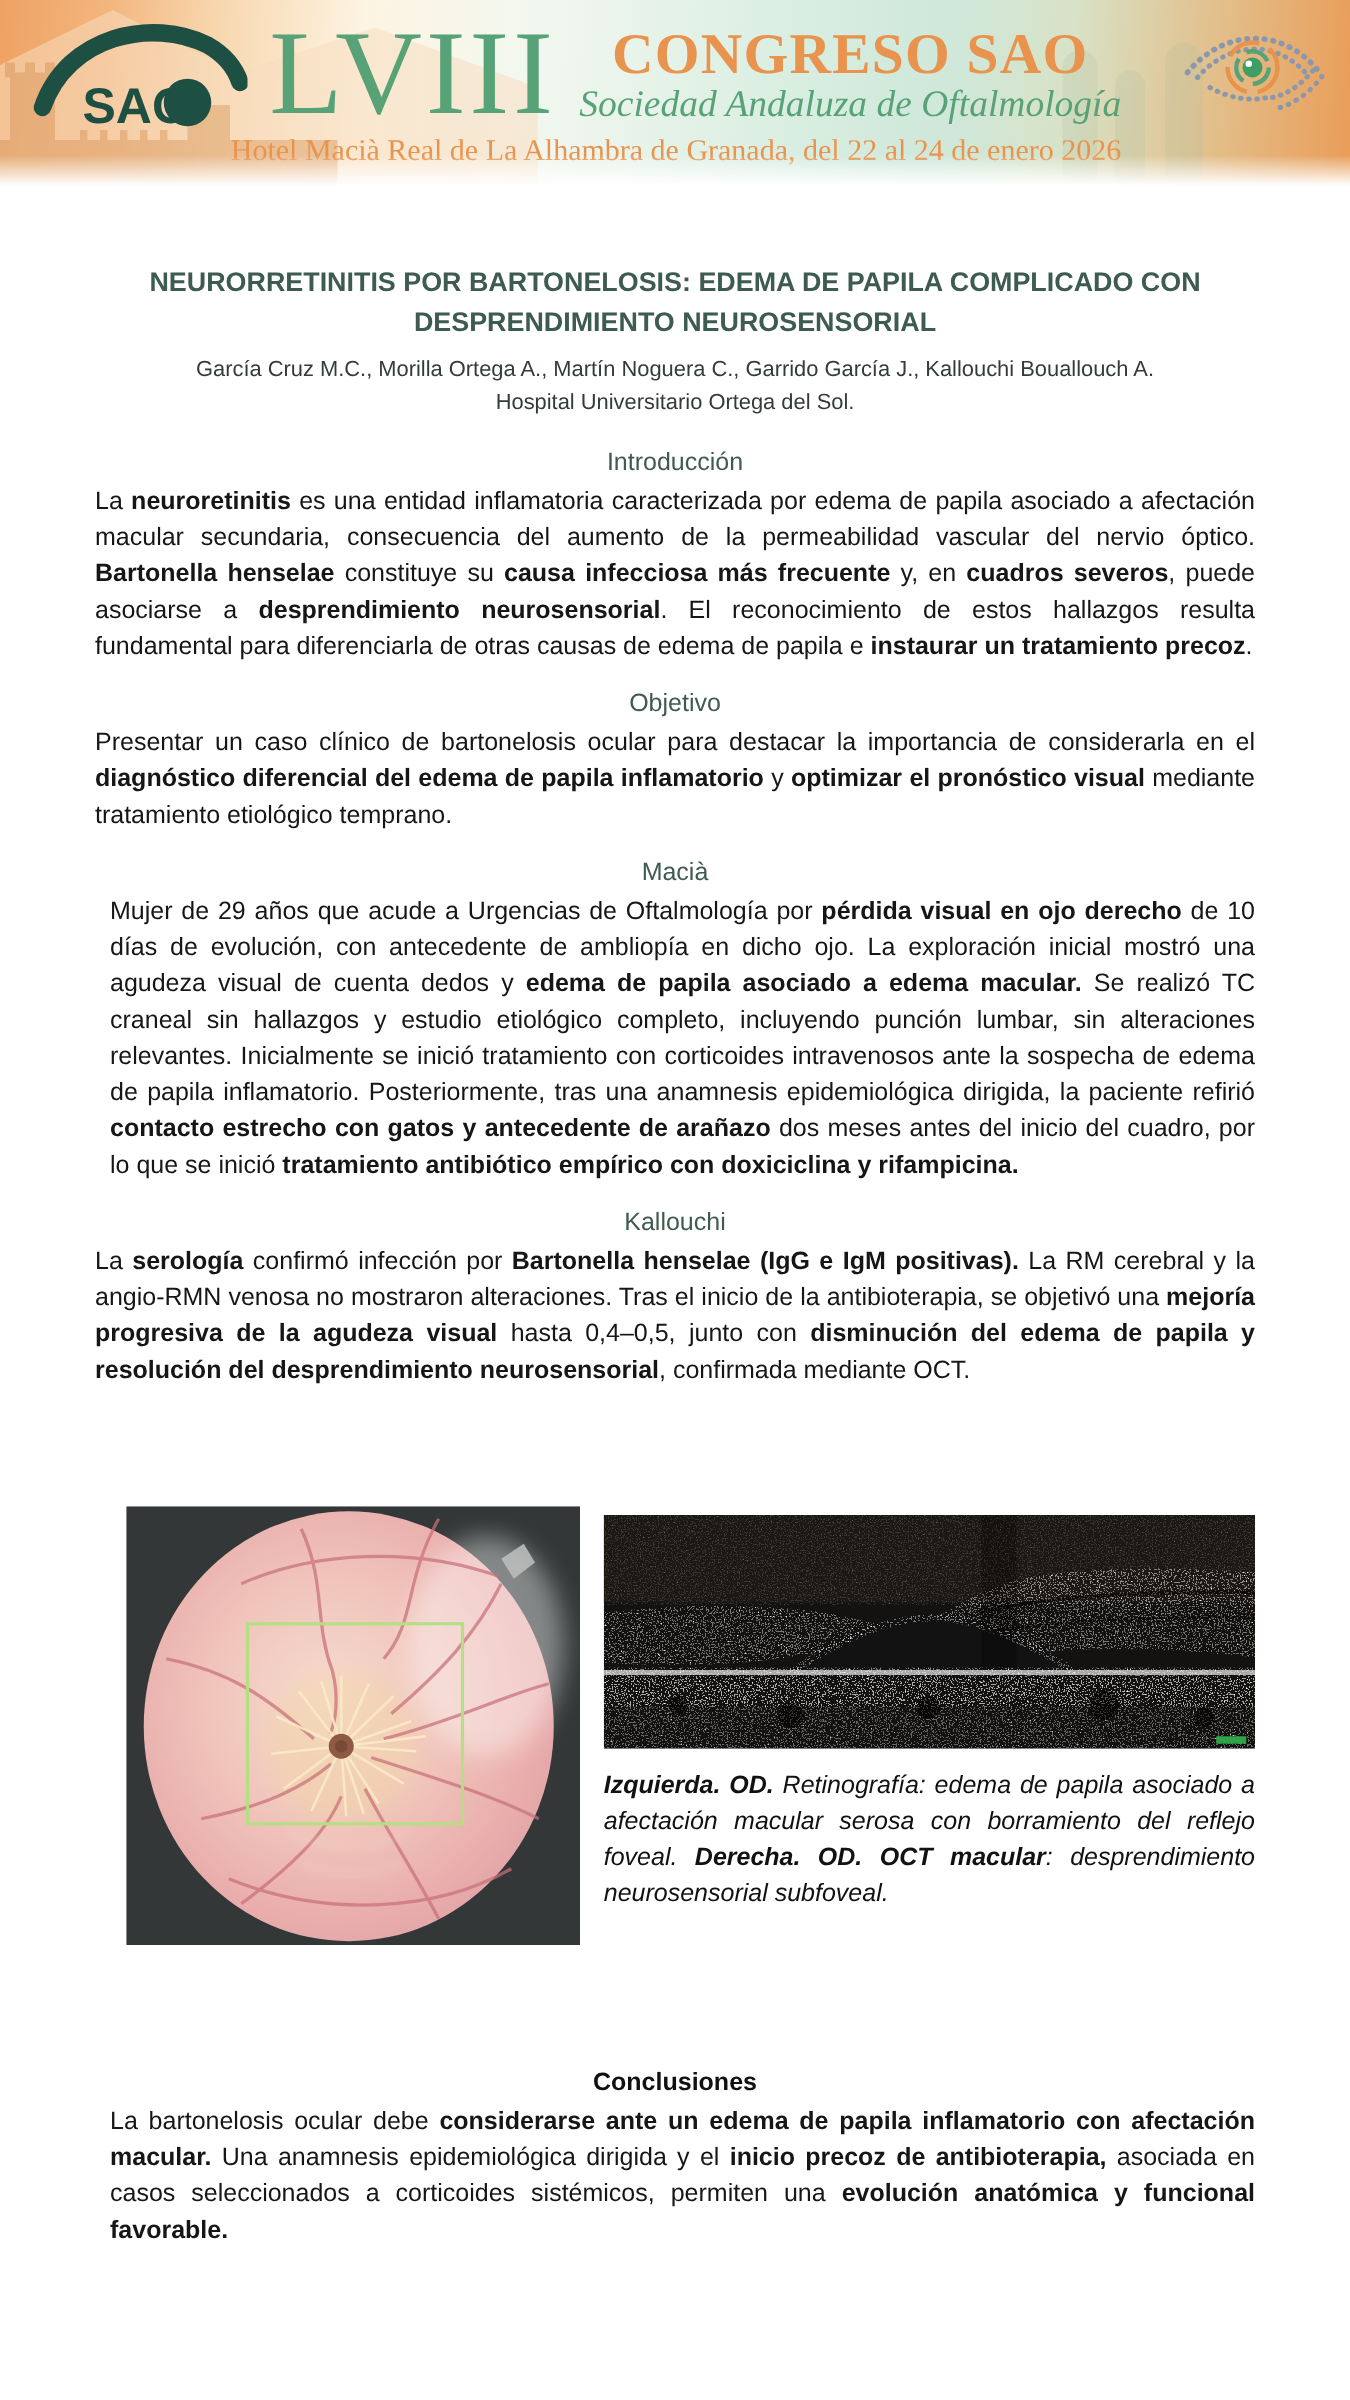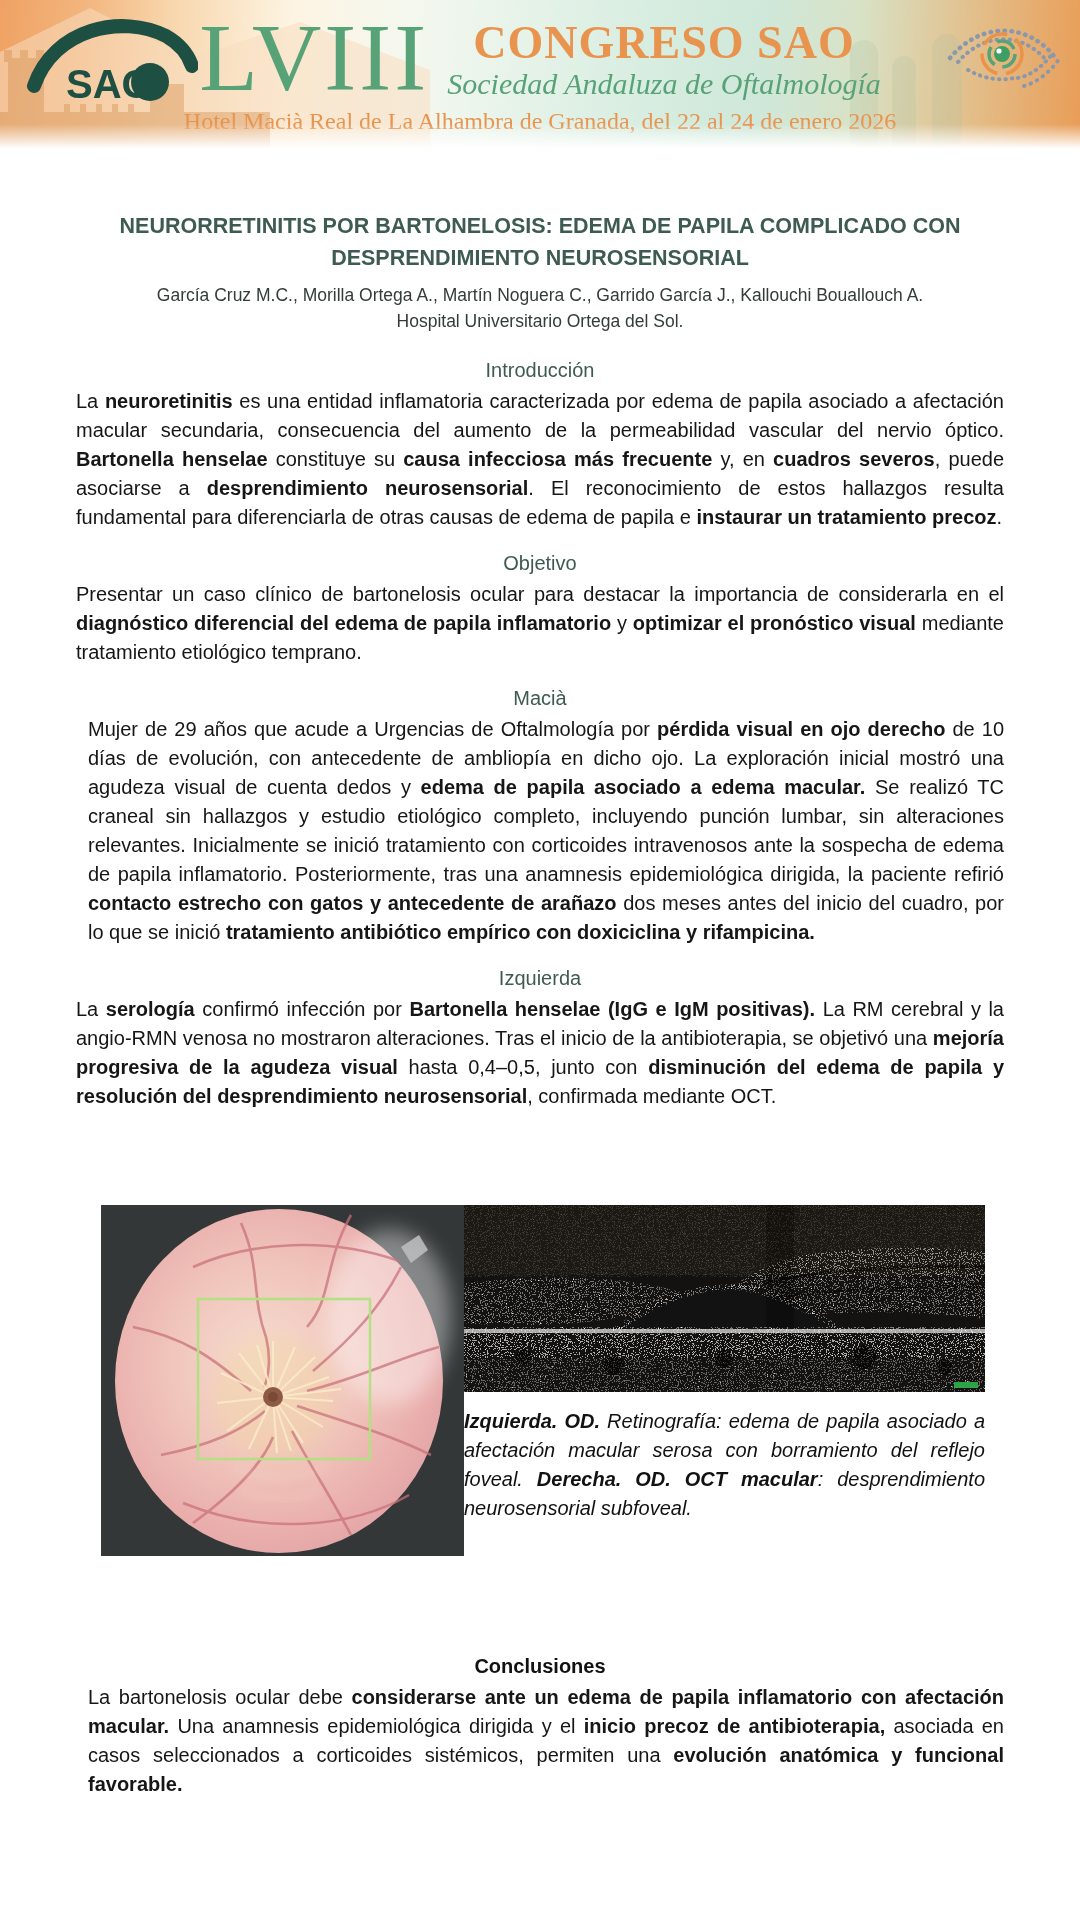--- a/index.html
+++ b/index.html
@@ -8,22 +8,22 @@
 
   
   .banner{position:relative;height:152px;
     background:linear-gradient(94deg,#efa263 0%,#f3b67f 8%,#f8d7ae 16%,#fdf4e3 27%,
                #f4f8ef 38%,#e4f2e8 50%,#d5ecdf 62%,#cfe8da 70%,#d8e2c6 79%,#e3bd88 90%,#e99d58 100%);}
   .banner::after{content:"";position:absolute;left:0;right:0;bottom:0;height:28px;
     background:linear-gradient(to bottom,rgba(255,255,255,0),#ffffff 88%);}
   .banner-deco{position:absolute;inset:0;width:100%;height:100%;}
   .sao-logo{position:absolute;left:26px;top:10px;}
   .eye-logo{position:absolute;right:16px;top:12px;}
-  .banner-center{position:absolute;left:170px;right:170px;top:8px;
-    display:flex;flex-direction:column;align-items:center;}
+  .banner-center{position:absolute;left:170px;right:183px;top:8px;
+    display:flex;flex-direction:column;align-items:flex-end;}
   .banner-row{display:flex;align-items:center;gap:18px;}
   .roman{font-family:"Liberation Serif",serif;font-weight:normal;
     font-size:96px;line-height:100px;letter-spacing:3px;}
   .banner-right{display:flex;flex-direction:column;align-items:center;padding-top:6px;}
   .congress{font-family:"Liberation Serif",serif;font-weight:bold;
     font-size:46px;line-height:46px;letter-spacing:1px;}
   .society{font-family:"Liberation Serif",serif;font-style:italic;
     font-size:30px;line-height:36px;}
   .venue{font-family:"Liberation Serif",serif;font-size:24px;line-height:26px;margin-top:0px;}
 
@@ -35,21 +35,21 @@
   .affiliation{text-align:center;font-size:17.5px;line-height:26px;color:#333c38;}
   .sec-heading{margin:19px 0 5px 0;text-align:center;font-weight:normal;
     font-size:20px;line-height:24px;}
   .sec-heading.first{margin-top:24px;}
   p.body{margin:0;font-size:20px;line-height:29px;text-align:justify;}
   p.body.inset{padding-left:12px;}
   .b{font-weight:bold;}
   .i{font-style:italic;}
 
   
-  .figure-row{display:flex;align-items:flex-start;margin:94px 0 0 25px;}
+  .figure-row{display:flex;align-items:center;gap:19px;margin:94px 0 0 25px;}
   .fundus-wrap{width:363px;height:351px;flex:0 0 auto;}
   .right-col{width:521px;flex:0 0 auto;}
   .oct-wrap{width:521px;height:187px;}
   .fig-caption{margin-top:15px;font-size:20px;line-height:29px;
     font-style:italic;text-align:justify;color:#111;}
 
   .conclusions-heading{margin:98px 0 5px 0;text-align:center;font-weight:bold;
     font-size:20px;line-height:24px;}
 </style>
 </head>
@@ -125,21 +125,21 @@
 
     <h2 class="sec-heading first" style="color: rgb(63, 91, 79);">Introducción</h2>
     <p class="body"><span>La </span><span class="b">neuroretinitis</span><span> es una entidad inflamatoria caracterizada por edema de papila asociado a afectación macular secundaria, consecuencia del aumento de la permeabilidad vascular del nervio óptico. </span><span class="b">Bartonella henselae</span><span> constituye su </span><span class="b">causa infecciosa más frecuente</span><span> y, en </span><span class="b">cuadros severos</span><span>, puede asociarse a </span><span class="b">desprendimiento neurosensorial</span><span>. El reconocimiento de estos hallazgos resulta fundamental para diferenciarla de otras causas de edema de papila e </span><span class="b">instaurar un tratamiento precoz</span><span>.</span></p>
 
     <h2 class="sec-heading" style="color: rgb(63, 91, 79);">Objetivo</h2>
     <p class="body"><span>Presentar un caso clínico de bartonelosis ocular para destacar la importancia de considerarla en el </span><span class="b">diagnóstico diferencial del edema de papila inflamatorio</span><span> y </span><span class="b">optimizar el pronóstico visual</span><span> mediante tratamiento etiológico temprano.</span></p>
 
     <h2 class="sec-heading" style="color: rgb(63, 91, 79);">Macià</h2>
     <p class="body inset"><span>Mujer de 29 años que acude a Urgencias de Oftalmología por </span><span class="b">pérdida visual en ojo derecho</span><span> de 10 días de evolución, con antecedente de ambliopía en dicho ojo. La exploración inicial mostró una agudeza visual de cuenta dedos y </span><span class="b">edema de papila asociado a edema macular.</span><span> Se realizó TC craneal sin hallazgos y estudio etiológico completo, incluyendo punción lumbar, sin alteraciones relevantes. Inicialmente se inició tratamiento con corticoides intravenosos ante la sospecha de edema de papila inflamatorio. Posteriormente, tras una anamnesis epidemiológica dirigida, la paciente refirió </span><span class="b">contacto estrecho con gatos y antecedente de arañazo</span><span> dos meses antes del inicio del cuadro, por lo que se inició </span><span class="b">tratamiento antibiótico empírico con doxiciclina y rifampicina.</span></p>
 
-    <h2 class="sec-heading" style="color: rgb(63, 91, 79);">Izquierda</h2>
+    <h2 class="sec-heading" style="color: rgb(63, 91, 79);">Kallouchi</h2>
     <p class="body"><span>La </span><span class="b">serología</span><span> confirmó infección por </span><span class="b">Bartonella henselae (IgG e IgM positivas).</span><span> La RM cerebral y la angio-RMN venosa no mostraron alteraciones. Tras el inicio de la antibioterapia, se objetivó una </span><span class="b">mejoría progresiva de la agudeza visual</span><span> hasta 0,4–0,5, junto con </span><span class="b">disminución del edema de papila y resolución del desprendimiento neurosensorial</span><span>, confirmada mediante OCT.</span></p>
 
     <div class="figure-row">
 
       <div class="fundus-wrap">
         <svg width="363" height="351" viewBox="0 0 363 351" aria-hidden="true">
           <defs>
             <radialGradient id="fundusGrad" cx="45%" cy="45%" r="65%">
               <stop offset="0%" stop-color="#f6ddd0"></stop>
               <stop offset="45%" stop-color="#f0c4bb"></stop>

